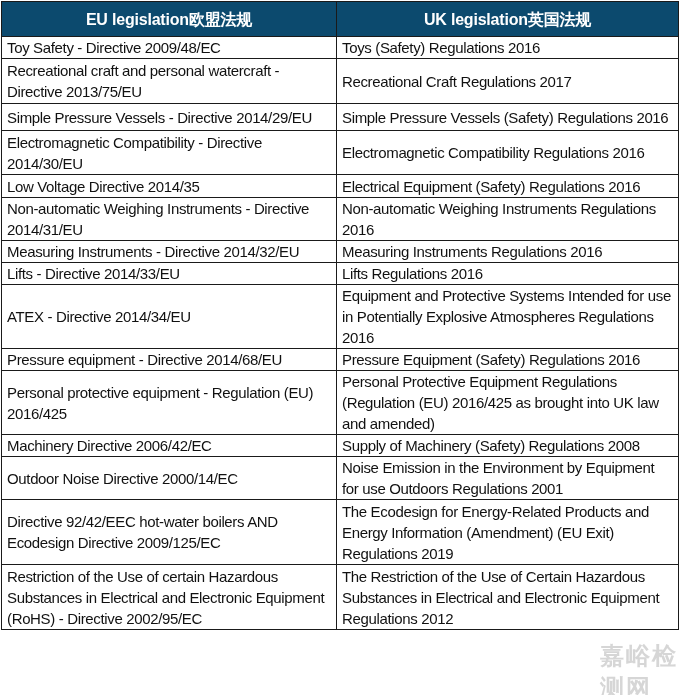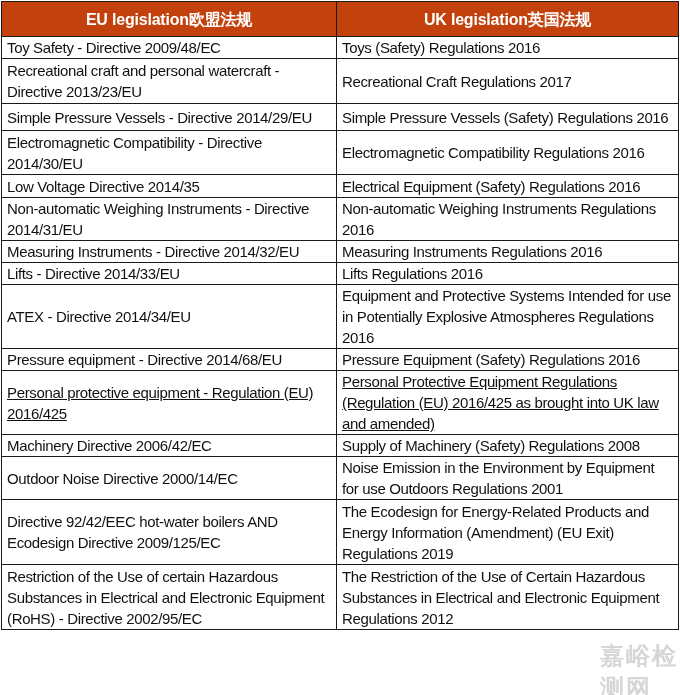--- a/index.html
+++ b/index.html
@@ -14,21 +14,21 @@
     color: #111;
   }
   table.leg td, table.leg th {
     border: 1.5px solid #1a1a1a;
     padding: 0 5px;
     vertical-align: middle;
     line-height: 21px;
     overflow: hidden;
   }
   table.leg th {
-    background: #c2410c;
+    background: #0c4a6e;
     color: #ffffff;
     font-weight: bold;
     text-align: center;
     font-size: 16px;
     height: 34px;
     letter-spacing: -0.2px;
   }
   col.c1 { width: 335px; }
   col.c2 { width: 342px; }
   .txt { letter-spacing: -0.35px; margin-top: 36px; }
@@ -55,21 +55,21 @@
       <th>EU legislation欧盟法规</th>
       <th>UK legislation英国法规</th>
     </tr>
   </thead>
   <tbody id="tbody">
       <tr style="height: 22px;">
         <td class="txt">Toy Safety - Directive 2009/48/EC</td>
         <td class="txt">Toys (Safety) Regulations 2016</td>
       </tr>
       <tr style="height: 45px;">
-        <td class="txt">Recreational craft and personal watercraft - Directive 2013/23/EU</td>
+        <td class="txt">Recreational craft and personal watercraft - Directive 2013/75/EU</td>
         <td class="txt">Recreational Craft Regulations 2017</td>
       </tr>
       <tr style="height: 27px;">
         <td class="txt">Simple Pressure Vessels - Directive 2014/29/EU</td>
         <td class="txt">Simple Pressure Vessels (Safety) Regulations 2016</td>
       </tr>
       <tr style="height: 44px;">
         <td class="txt">Electromagnetic Compatibility - Directive 2014/30/EU</td>
         <td class="txt">Electromagnetic Compatibility Regulations 2016</td>
       </tr>
@@ -90,21 +90,21 @@
         <td class="txt">Lifts Regulations 2016</td>
       </tr>
       <tr style="height: 63px;">
         <td class="txt">ATEX - Directive 2014/34/EU</td>
         <td class="txt">Equipment and Protective Systems Intended for use in Potentially Explosive Atmospheres Regulations 2016</td>
       </tr>
       <tr style="height: 21px;">
         <td class="txt">Pressure equipment - Directive 2014/68/EU</td>
         <td class="txt">Pressure Equipment (Safety) Regulations 2016</td>
       </tr>
-      <tr style="height: 55px; text-decoration: underline;">
+      <tr style="height: 55px;">
         <td class="txt">Personal protective equipment - Regulation (EU) 2016/425</td>
         <td class="txt">Personal Protective Equipment Regulations (Regulation (EU) 2016/425 as brought into UK law and amended)</td>
       </tr>
       <tr style="height: 21px;">
         <td class="txt">Machinery Directive 2006/42/EC</td>
         <td class="txt">Supply of Machinery (Safety) Regulations 2008</td>
       </tr>
       <tr style="height: 43px;">
         <td class="txt">Outdoor Noise Directive 2000/14/EC</td>
         <td class="txt">Noise Emission in the Environment by Equipment for use Outdoors Regulations 2001</td>

